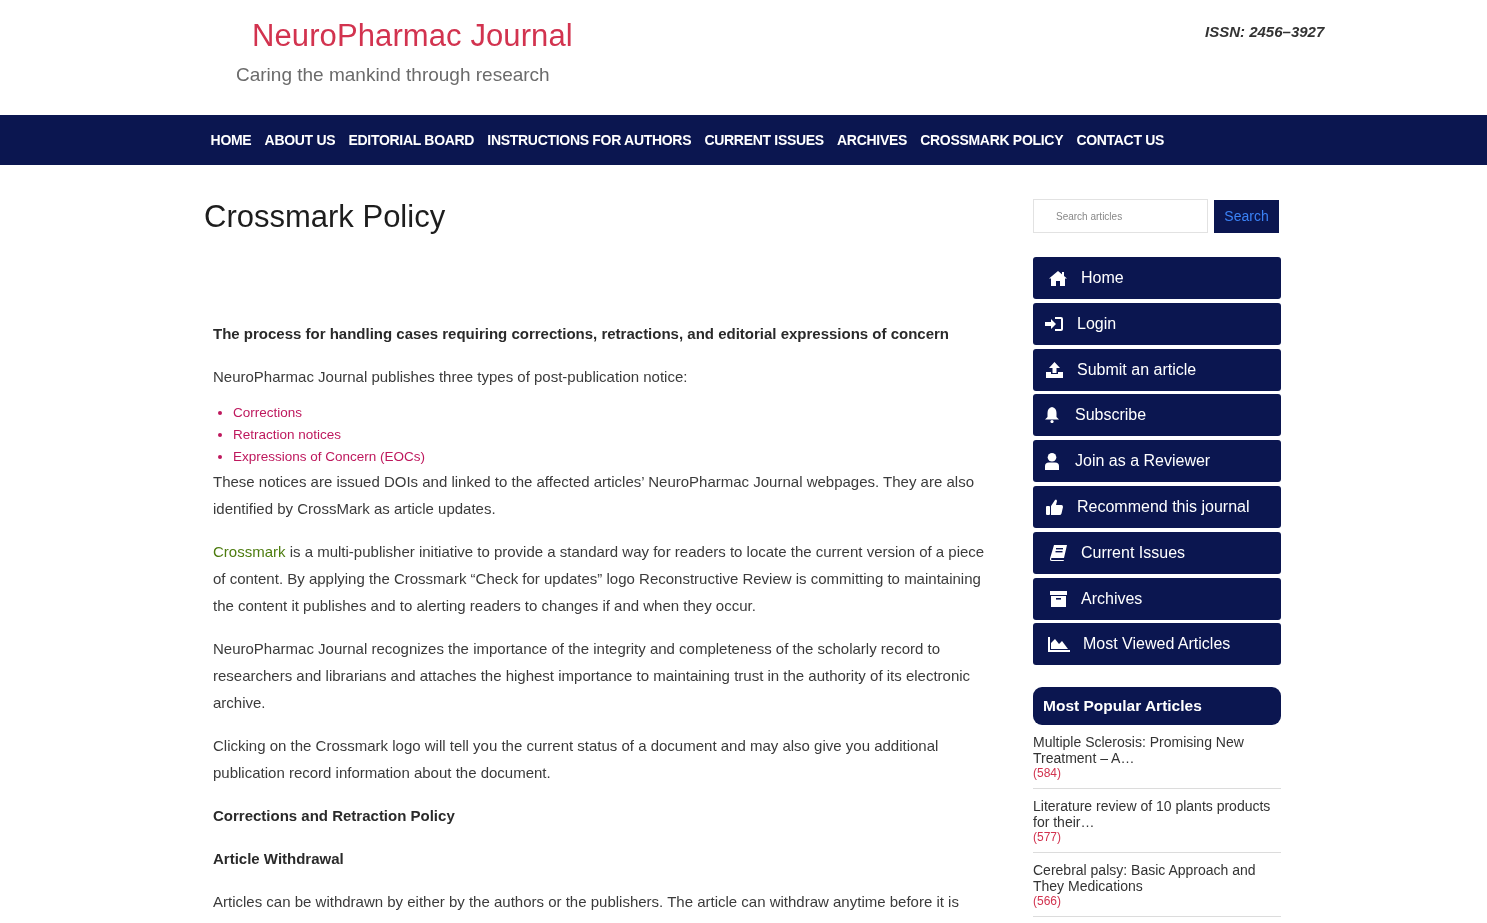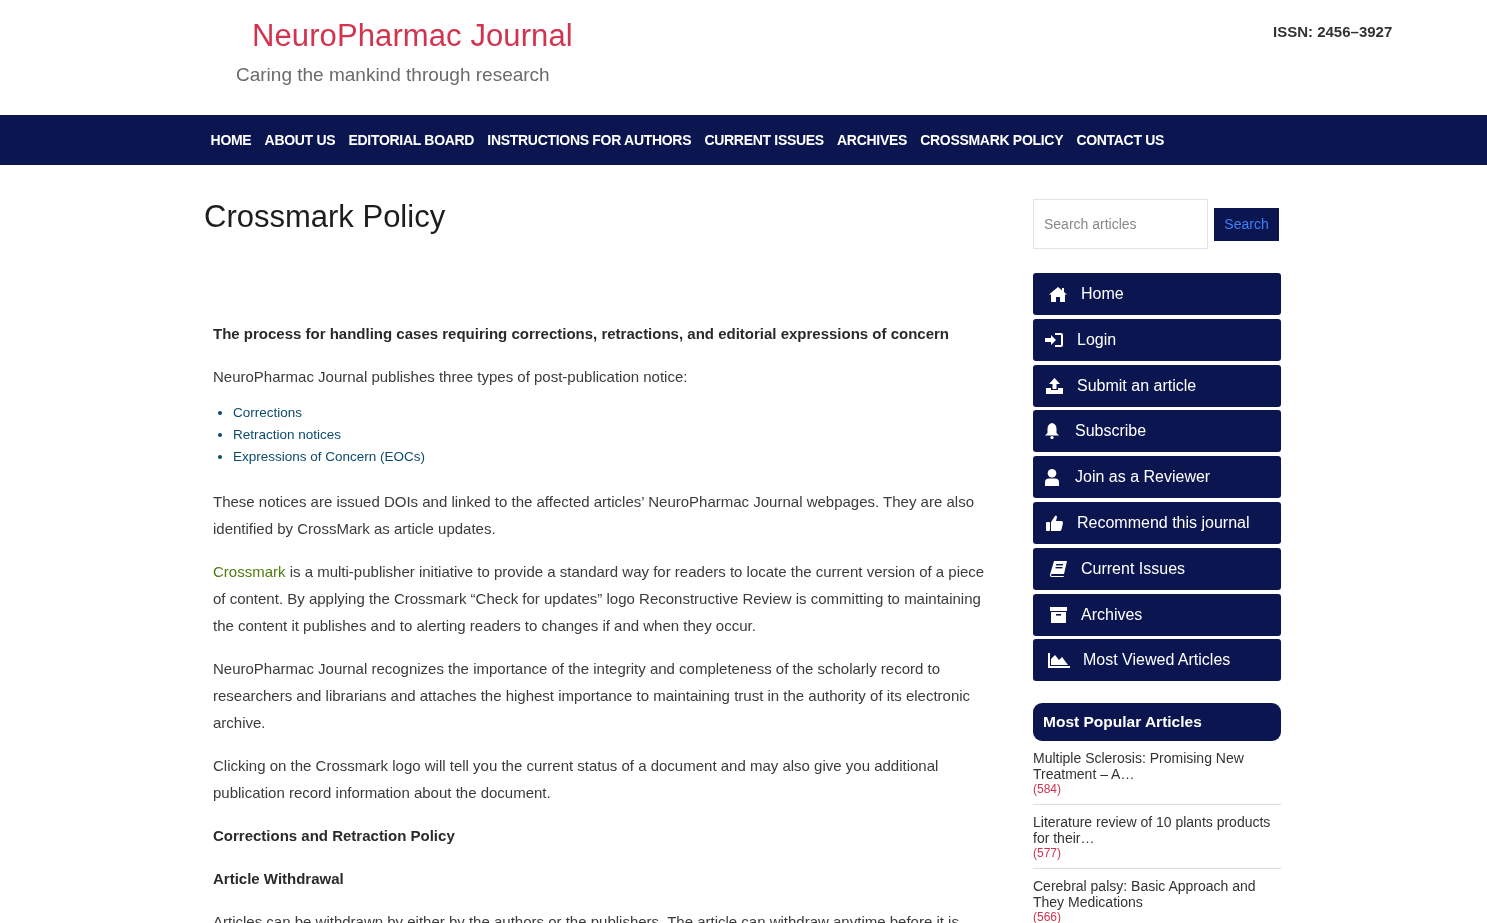--- a/index.html
+++ b/index.html
@@ -2,38 +2,38 @@
 <html><head>
   <meta charset="utf-8">
   <style>
     * { box-sizing: border-box; margin: 0; padding: 0; }
     html, body { width: 1487px; height: 923px; overflow: hidden; background: #ffffff; }
     body { font-family: "Liberation Sans", "DejaVu Sans", sans-serif; color: #333; position: relative; }
 
     .header { position: relative; height: 115px; margin-left: 48px; }
     .brand-title { position: absolute; left: 204px; top: 18px; font-size: 31px; color: #d2334f; font-weight: 400; letter-spacing: 0.1px; }
     .brand-tagline { position: absolute; left: 188px; top: 64px; font-size: 19px; color: #6b6b6b; }
-    .issn { position: absolute; left: 1225px; top: 23px; font-size: 15px; color: #333; font-weight: 700; }
+    .issn { position: absolute; left: 1157px; top: 23px; font-size: 15px; color: #333; font-weight: 700; font-style: italic; }
 
     .navbar { position: absolute; left: 0; top: 115px; width: 1487px; height: 50px; background: #0b1650; }
     .nav-list { position: absolute; left: 204px; top: 0; height: 50px; display: flex; align-items: center; list-style: none; }
     .nav-item { color: #ffffff; font-size: 14px; font-weight: 700; padding: 0 6.6px; letter-spacing: -0.3px; cursor: pointer; white-space: nowrap; }
 
     .main { position: absolute; left: 204px; top: 165px; width: 790px; }
     .page-title { position: absolute; left: 0; top: 34px; font-size: 31px; color: #1d1d1d; font-weight: 400; }
     .content { position: absolute; left: 9px; top: 155px; width: 780px; font-size: 15px; color: #3b3b3b; line-height: 27px; }
     .content p { margin-bottom: 16px; }
     .content .bold { font-weight: 700; color: #2a2a2a; }
-    .content ul { font-size: 13.5px; color: #0c4a6e; line-height: 22px; margin: -4px 0 20px 20px; }
+    .content ul { font-size: 13.5px; color: #be185d; line-height: 22px; margin: -4px 0 0 20px; }
     .content ul li { padding-left: 0; }
     .content a { color: #4d7c0f; text-decoration: none; }
 
     .sidebar { position: absolute; left: 1033px; top: 199px; width: 248px; }
     .search-row { display: flex; align-items: center; gap: 6px; }
-    .search-input { width: 175px; height: 50px; border: 1px solid #e2e2e2; padding: 0 10px; font-size: 14px; color: #888; font-family: "Liberation Sans", sans-serif; }
+    .search-input { width: 175px; height: 34px; border: 1px solid #e2e2e2; padding: 0 22px; font-size: 10px; color: #888; font-family: "Liberation Sans", sans-serif; }
     .search-input::placeholder { color: #888; }
     .search-btn { width: 65px; height: 33px; background: #0b1650; color: #3b82f6; border: none; font-size: 14px; font-family: "Liberation Sans", sans-serif; cursor: pointer; }
 
     .side-menu { margin-top: 24px; list-style: none; }
     .side-btn { display: flex; align-items: center; height: 42px; margin-bottom: 3.8px; background: #0b1650; border-radius: 3px; color: #fff; font-size: 16px; padding-left: 14px; cursor: pointer; }
     .side-btn .ic { width: 22px; height: 18px; display: inline-flex; align-items: center; justify-content: center; margin-right: 12px; }
     .side-btn .ic svg { fill: #fff; }
 
     .popular { margin-top: 22px; }
     .popular-header { background: #0b1650; color: #fff; font-weight: 700; font-size: 15.5px; height: 38px; line-height: 38px; padding-left: 10px; border-radius: 9px; }

